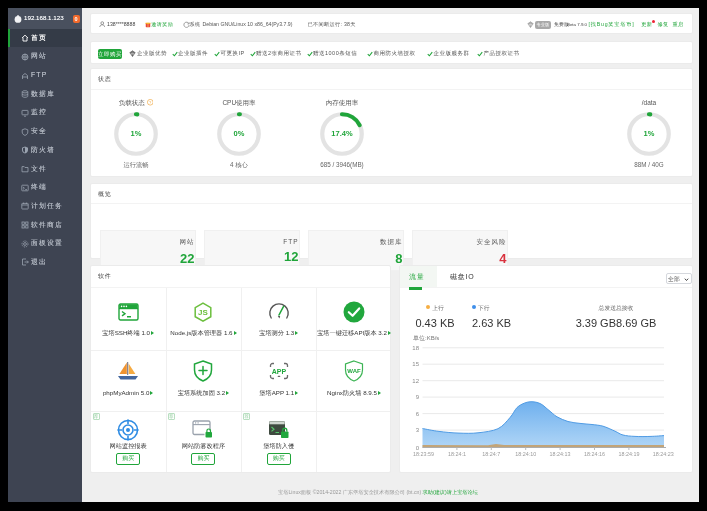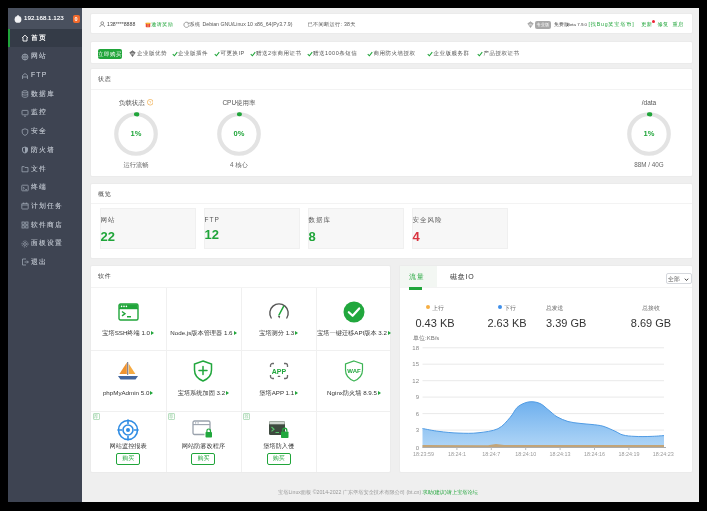--- a/index.html
+++ b/index.html
@@ -27,21 +27,21 @@
 
 .buybtn{position:absolute;left:7.5px;top:6.5px;width:24px;height:10px;background:#20a53a;border-radius:2px;color:#fff;font-size:5.5px;line-height:10px;text-align:center}
 .bb{font-size:5.5px;color:#555;letter-spacing:0.5px}
 .bb .it{position:absolute;top:0;line-height:23px;white-space:nowrap}
 
 .gg{position:absolute;width:100px;text-align:center}
 .gg .lb{font-size:6.5px;color:#555;height:12px}
 .gg .pct{position:absolute;top:30.5px;left:0;width:100px;text-align:center;font-size:7.5px;font-weight:bold;color:#20a53a}
 .gg .sub{font-size:6.3px;color:#666;margin-top:0}
 
-.ob{position:absolute;top:24px;width:96px;height:41px;background:#f7f7f7;border:1px solid #f0f0f0;text-align:left}
+.ob{position:absolute;top:46px;width:96px;height:41px;background:#f7f7f7;border:1px solid #f0f0f0;text-align:right}
 .ob .t{font-size:6.5px;color:#555;margin-top:7px;letter-spacing:1px}
 .ob .v{font-size:13px;margin-top:4px;font-weight:bold}
 
 .cell{position:absolute;text-align:center}
 .cell .nm{position:absolute;left:0;width:100%;font-size:6.2px;color:#333;white-space:nowrap}
 .cell .ic{position:absolute;left:0;width:100%}
 .tri{display:inline-block;width:0;height:0;border-left:3.5px solid #20a53a;border-top:2.8px solid transparent;border-bottom:2.8px solid transparent;margin-left:1px}
 .vline{position:absolute;top:22px;bottom:0;width:1px;background:#f0f0f0}
 .hline{position:absolute;left:0;right:0;height:1px;background:#f0f0f0}
 .buy{position:absolute;left:50%;transform:translateX(-50%);border:1px solid #20a53a;color:#20a53a;border-radius:2px;font-size:6px;padding:1.5px 5px;line-height:7px}
@@ -236,20 +236,26 @@
           <circle cx="23" cy="23" r="19.75" fill="none" stroke="#e3e3e3" stroke-width="4.2"></circle>
           <circle cx="23" cy="23" r="19.75" fill="none" stroke="#20a53a" stroke-width="4.2" stroke-linecap="round" stroke-dasharray="1.3 124.1" transform="rotate(-90 23 23)"></circle>
         </svg>
     <div class="pct">1%</div><div class="sub">运行流畅</div></div>
   <div class="gg" style="left:98.5px;top:29.5px"><div class="lb">CPU使用率</div>
     <svg width="46" height="46">
           <circle cx="23" cy="23" r="19.75" fill="none" stroke="#e3e3e3" stroke-width="4.2"></circle>
           <circle cx="23" cy="23" r="19.75" fill="none" stroke="#20a53a" stroke-width="4.2" stroke-linecap="round" stroke-dasharray="0.9 124.1" transform="rotate(-90 23 23)"></circle>
         </svg>
     <div class="pct">0%</div><div class="sub">4 核心</div></div>
+  <div class="gg" style="left:201.5px;top:29.5px"><div class="lb">内存使用率</div>
+    <svg width="46" height="46">
+          <circle cx="23" cy="23" r="19.75" fill="none" stroke="#e3e3e3" stroke-width="4.2"></circle>
+          <circle cx="23" cy="23" r="19.75" fill="none" stroke="#20a53a" stroke-width="4.2" stroke-linecap="round" stroke-dasharray="21.6 124.1" transform="rotate(-90 23 23)"></circle>
+        </svg>
+    <div class="pct">17.4%</div><div class="sub">685 / 3946(MB)</div></div>
   <div class="gg" style="left:508.5px;top:29.5px"><div class="lb">/data</div>
     <svg width="46" height="46">
           <circle cx="23" cy="23" r="19.75" fill="none" stroke="#e3e3e3" stroke-width="4.2"></circle>
           <circle cx="23" cy="23" r="19.75" fill="none" stroke="#20a53a" stroke-width="4.2" stroke-linecap="round" stroke-dasharray="1.3 124.1" transform="rotate(-90 23 23)"></circle>
         </svg>
     <div class="pct">1%</div><div class="sub">88M / 40G</div></div>
 </div>
 
 <div class="card" style="left:81.5px;top:174.5px;width:603.5px;height:76px">
   <div class="ctitle">概览</div>
@@ -287,20 +293,24 @@
             <path d="M1 5.5 H20" stroke="#20a53a" stroke-width="1.4"></path>
             <rect x="1.3" y="1.3" width="18.4" height="4" fill="#20a53a"></rect>
             <circle cx="3.6" cy="3.4" r="0.8" fill="#fff"></circle>
             <circle cx="6" cy="3.4" r="0.8" fill="#fff"></circle>
             <circle cx="8.4" cy="3.4" r="0.8" fill="#fff"></circle>
             <path d="M4 8.5 L7 10.7 L4 12.9 M9 13.8 H13" fill="none" stroke="#20a53a" stroke-width="1.4"></path>
           </svg></div>
     <div class="nm" style="top:41px">宝塔SSH终端 1.0<span class="tri"></span></div>
   </div>
   <div class="cell" style="left:75.3px;top:22px;width:75.3px;height:62.5px">
+    <div class="ic" style="top:14px"><svg width="20" height="21" viewBox="0 0 20 21">
+            <path d="M10 1.2 L17.8 5.7 V14.7 L10 19.2 L2.2 14.7 V5.7 Z" fill="none" stroke="#6cbf3e" stroke-width="1.5"></path>
+            <text x="10" y="13.4" font-size="8" font-weight="bold" fill="#6cbf3e" text-anchor="middle" font-family="Liberation Sans">JS</text>
+          </svg></div>
     <div class="nm" style="top:41px">Node.js版本管理器 1.6<span class="tri"></span></div>
   </div>
   <div class="cell" style="left:150.6px;top:22px;width:75.3px;height:62.5px">
     <div class="ic" style="top:14px"><svg width="22" height="20" viewBox="0 0 22 20">
             <path d="M3.2 16 A9.2 9.2 0 1 1 18.8 16" fill="none" stroke="#555" stroke-width="1.4" stroke-linecap="round"></path>
             <path d="M11 13 L15.5 4.5" stroke="#20a53a" stroke-width="1.6" stroke-linecap="round"></path>
             <path d="M9.8 13.9 L12.2 13.9 L11.4 16.5 Z" fill="#555"></path>
           </svg></div>
     <div class="nm" style="top:41px">宝塔测分 1.3<span class="tri"></span></div>
   </div>
@@ -389,29 +399,29 @@
   <div class="tabt" style="left:50px;color:#333">磁盘IO</div>
   <div class="hr" style="top:21.5px"></div>
   <div class="abs" style="left:9.2px;top:21.5px;width:12.5px;height:2.5px;background:#20a53a"></div>
   <div class="sel">&nbsp;全部<svg style="position:absolute;right:2px;top:3px" width="5" height="5" viewBox="0 0 6 6" fill="none" stroke="#444" stroke-width="1.2">
           <path d="M1 2 L3 4.2 L5 2"></path>
         </svg></div>
   <div class="stat abs" style="left:0;top:38px;width:70px;text-align:center">
         <div class="l"><span class="dot" style="background:#f6ae43"></span>上行</div>
         <div class="v">0.43 KB</div>
       </div>
-  <div class="stat abs" style="left:72px;top:38px;width:70px;text-align:center">
+  <div class="stat abs" style="left:72px;top:38px;width:70px;">
         <div class="l"><span class="dot" style="background:#3f8fea"></span>下行</div>
         <div class="v">2.63 KB</div>
       </div>
-  <div class="stat abs" style="left:146px;top:38px;width:70px;text-align:left">
+  <div class="stat abs" style="left:146px;top:38px;width:70px;text-align:right">
         <div class="l">总发送</div>
         <div class="v">3.39 GB</div>
       </div>
-  <div class="stat abs" style="left:216px;top:38px;width:70px;text-align:center">
+  <div class="stat abs" style="left:216px;top:38px;width:70px;">
         <div class="l">总接收</div>
         <div class="v">8.69 GB</div>
       </div>
   <svg class="abs" style="left:0;top:0" width="294" height="207" viewBox="0 0 294 207">
     <defs>
           <linearGradient id="bg1" x1="0" y1="0" x2="0" y2="1">
             <stop offset="0" stop-color="#6fb0ee" stop-opacity="1"></stop>
             <stop offset="1" stop-color="#abd3f6" stop-opacity="0.95"></stop>
           </linearGradient>
         </defs>

